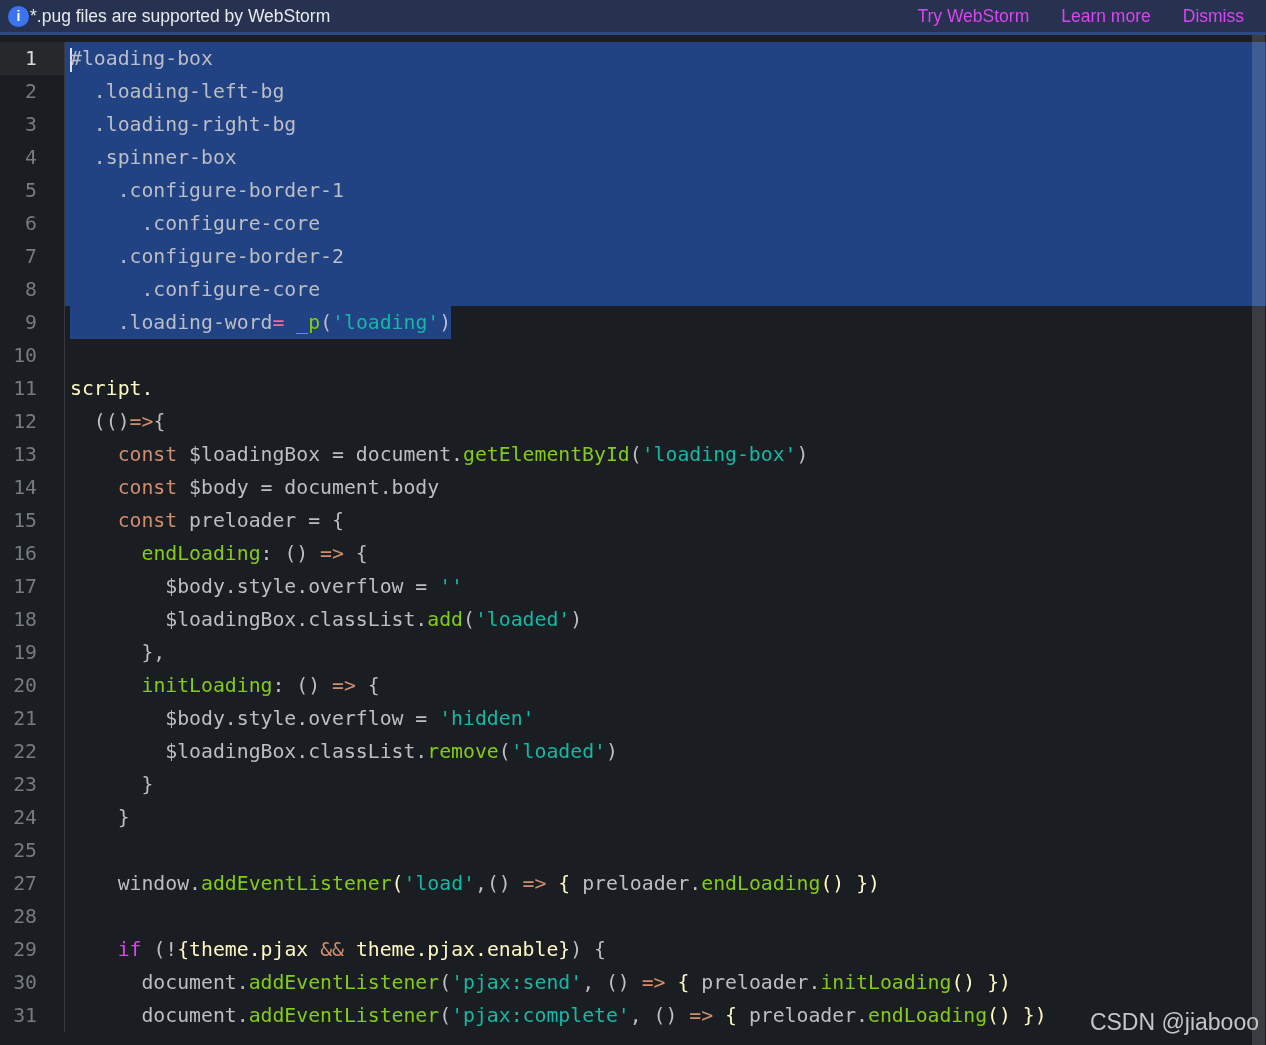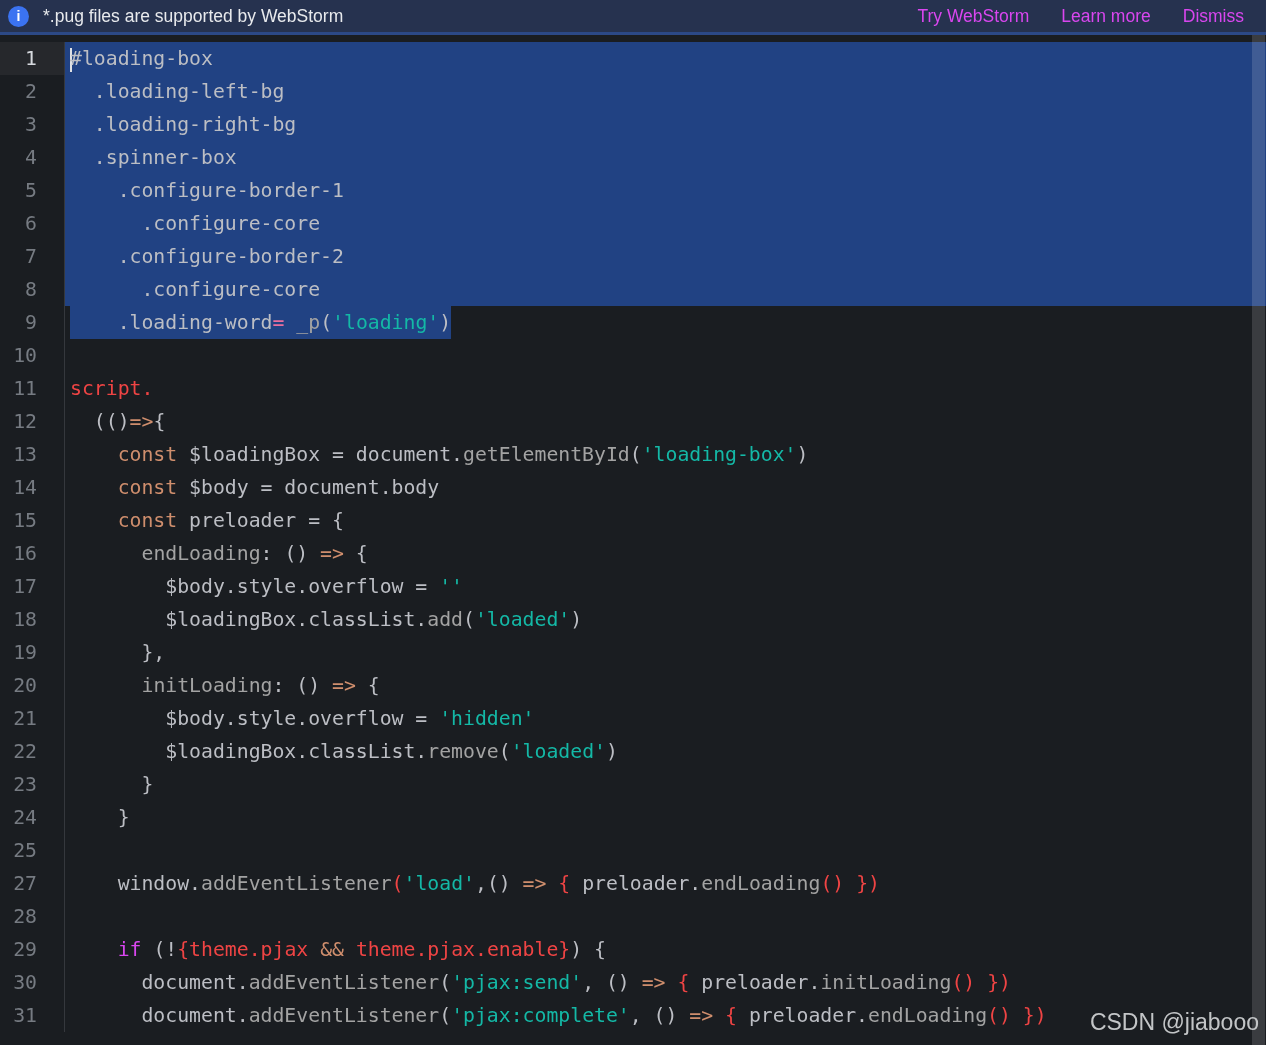--- a/index.html
+++ b/index.html
@@ -9,21 +9,21 @@
   .banner{
     box-sizing:border-box;height:35px;background:#26324f;border-bottom:3px solid #2c4986;
     display:flex;align-items:center;padding:0 22px 0 8px;
     font-family:"Liberation Sans",sans-serif;font-size:17.5px;color:#e8eaed;
   }
   .info-icon{
     width:21px;height:21px;border-radius:50%;background:#3b73f1;color:#ffffff;
     display:flex;align-items:center;justify-content:center;
     font-size:14px;font-weight:bold;flex:0 0 auto;
   }
-  .banner-msg{margin-left:14px;}
+  .banner-msg{margin-left:1px;}
   .banner-actions{margin-left:auto;display:flex;gap:32px;}
   .banner-actions a{color:#d946ef;text-decoration:none;cursor:pointer;}
 
   
   .editor{
     position:absolute;top:35px;left:0;right:0;bottom:0;padding-top:7px;
     font-family:"DejaVu Sans Mono",monospace;font-size:19.8px;line-height:33px;
   }
   .row{display:flex;height:33px;}
   .gutter{
@@ -33,23 +33,23 @@
   .gutter.active{color:#d6d9de;background:#26282c;}
   .code{flex:1;padding-left:5px;white-space:pre;color:#bcbec4;}
   .code.selfull{background:#214283;}
   .selspan{display:inline-block;height:33px;background:#214283;}
   .caret{display:inline-block;width:2px;height:24px;background:#dfe1e5;vertical-align:middle;margin-right:-2px;}
 
   
   .t-p{color:#bcbec4;}   
   .t-k{color:#cf8e6d;}   
   .t-r{color:#d946ef;}   
-  .t-f{color:#a3a3a3;}   
+  .t-f{color:#84cc16;}   
   .t-s{color:#14b8a6;}   
-  .t-y{color:#ef4444;}   
+  .t-y{color:#fef9c3;}   
   .t-m{color:#ea6f9e;}   
 
   
   .scrollbar{position:absolute;top:35px;right:1px;width:13px;bottom:0;background:rgba(255,255,255,0.14);}
   .watermark{
     position:absolute;right:7px;bottom:9px;
     font-family:"Liberation Sans",sans-serif;font-size:23px;color:#c3c5c7;
   }
 </style>
 </head>

